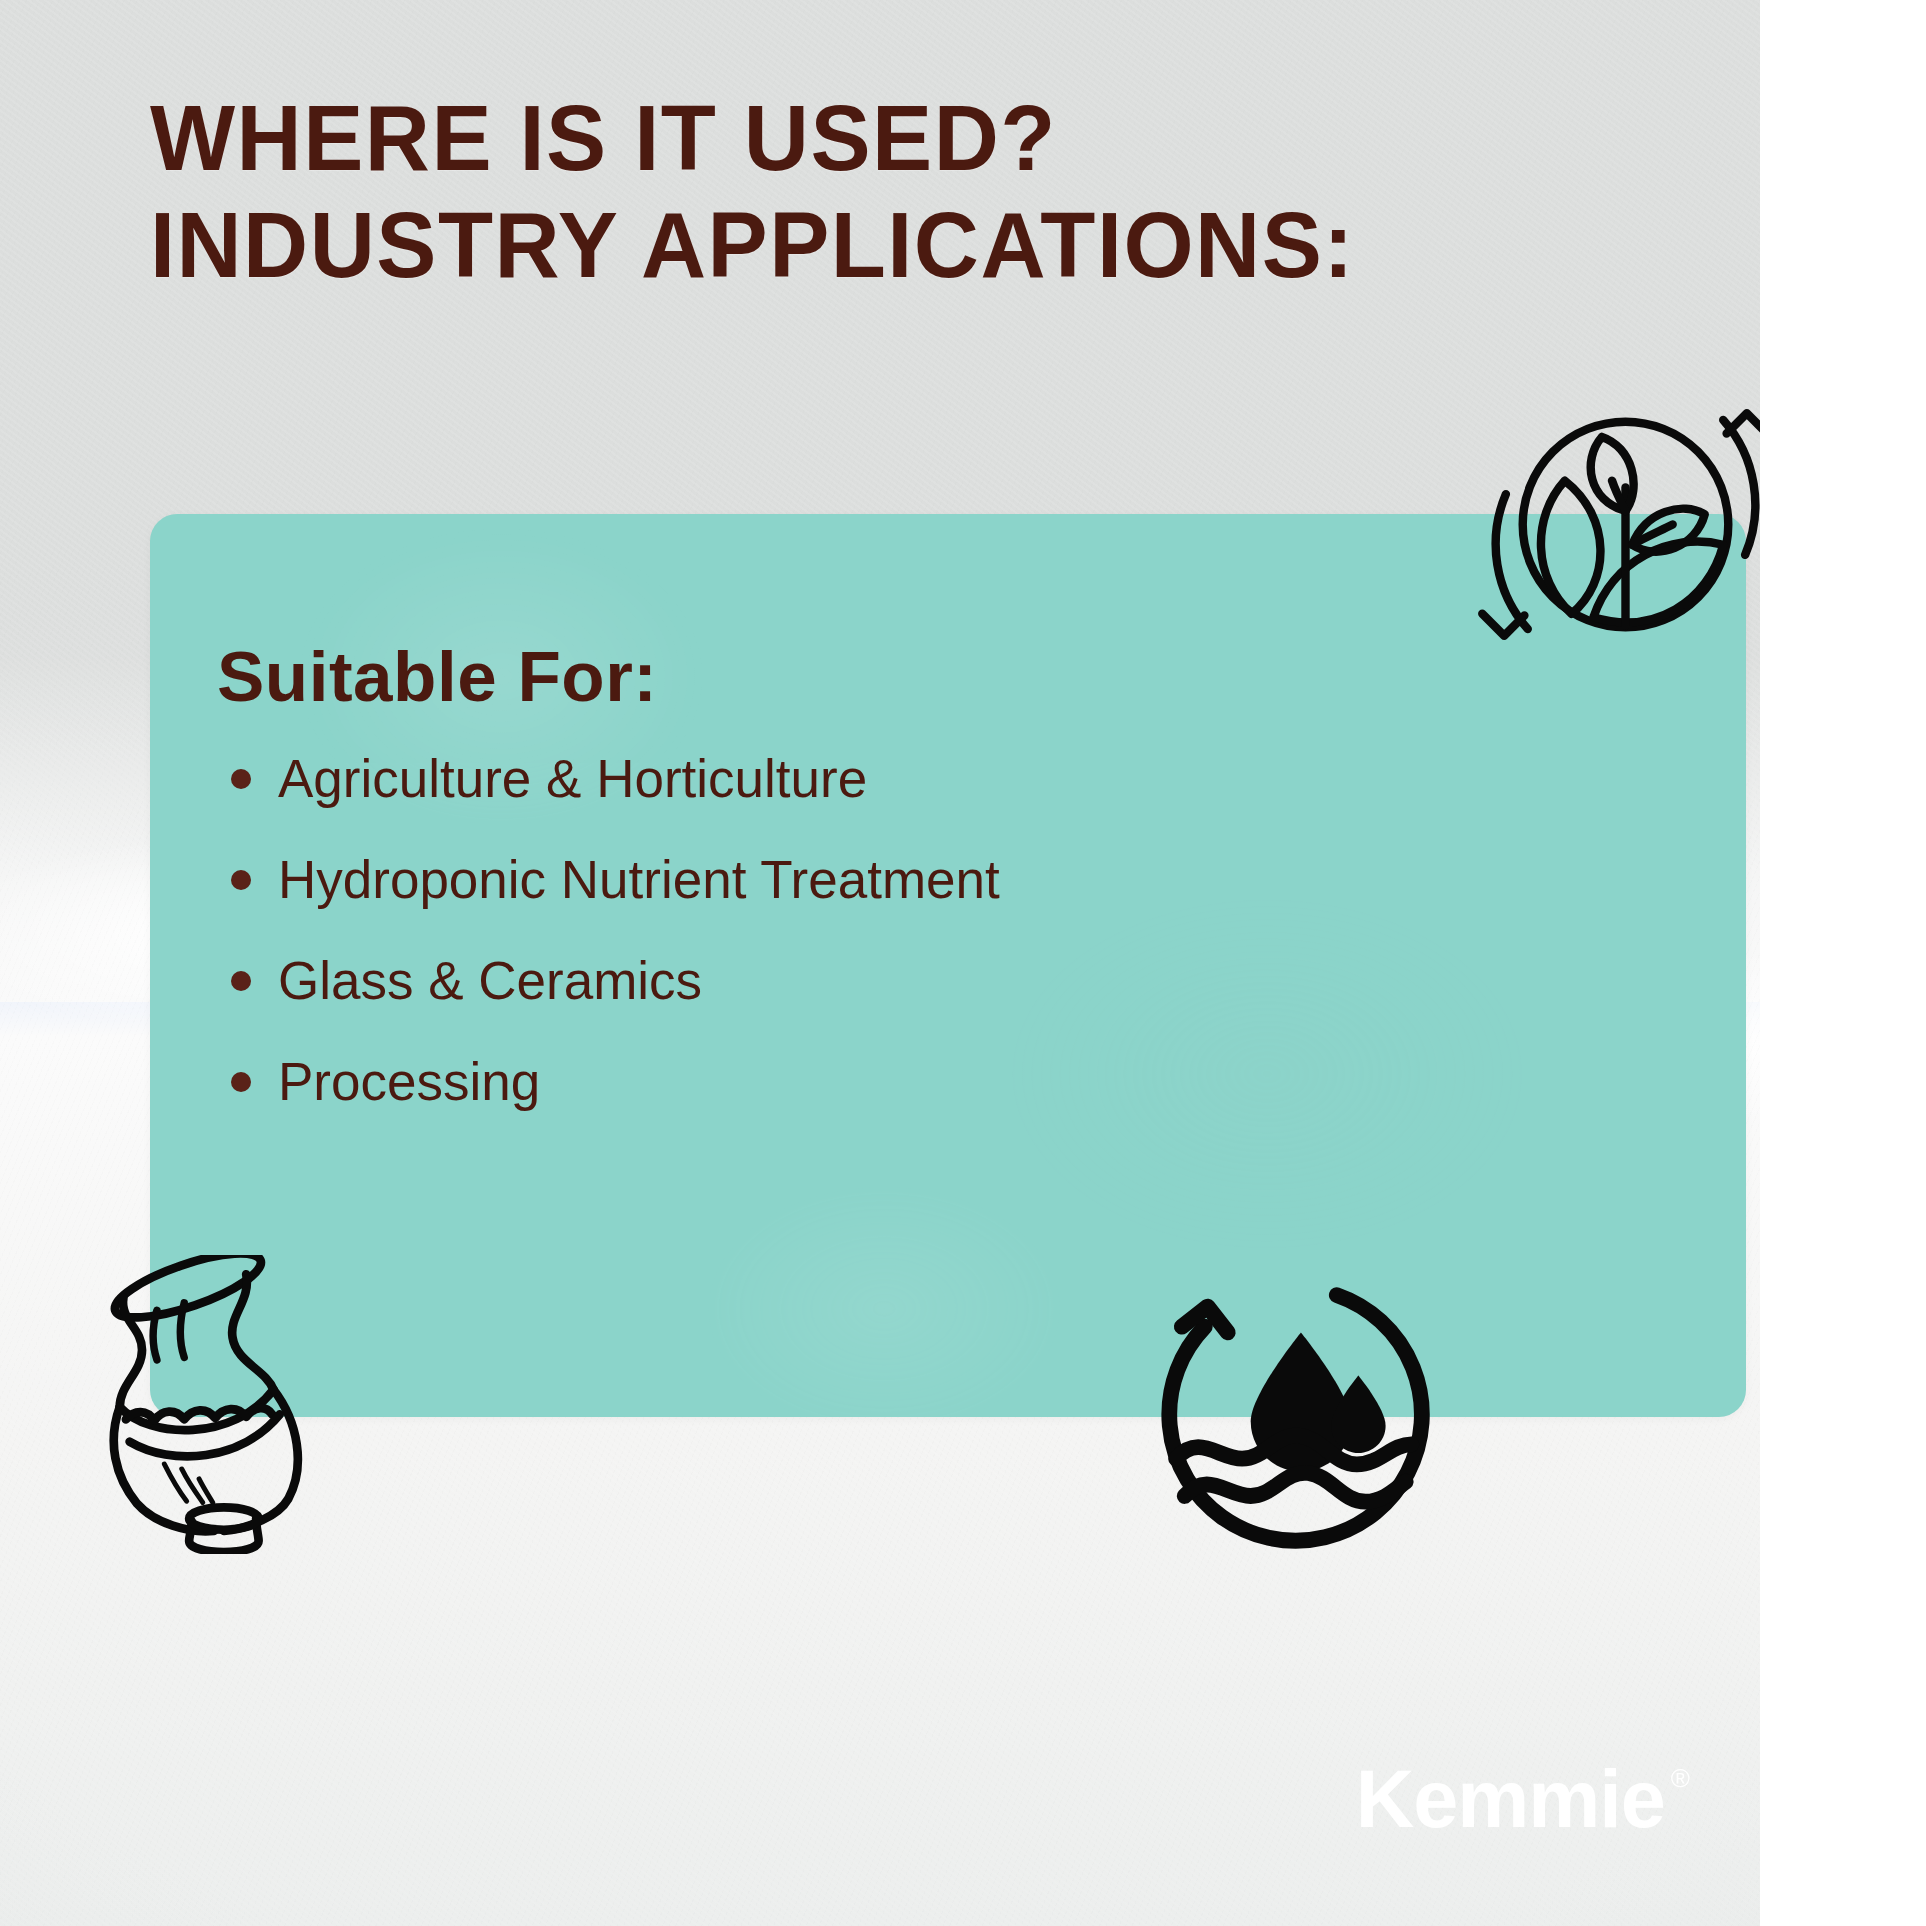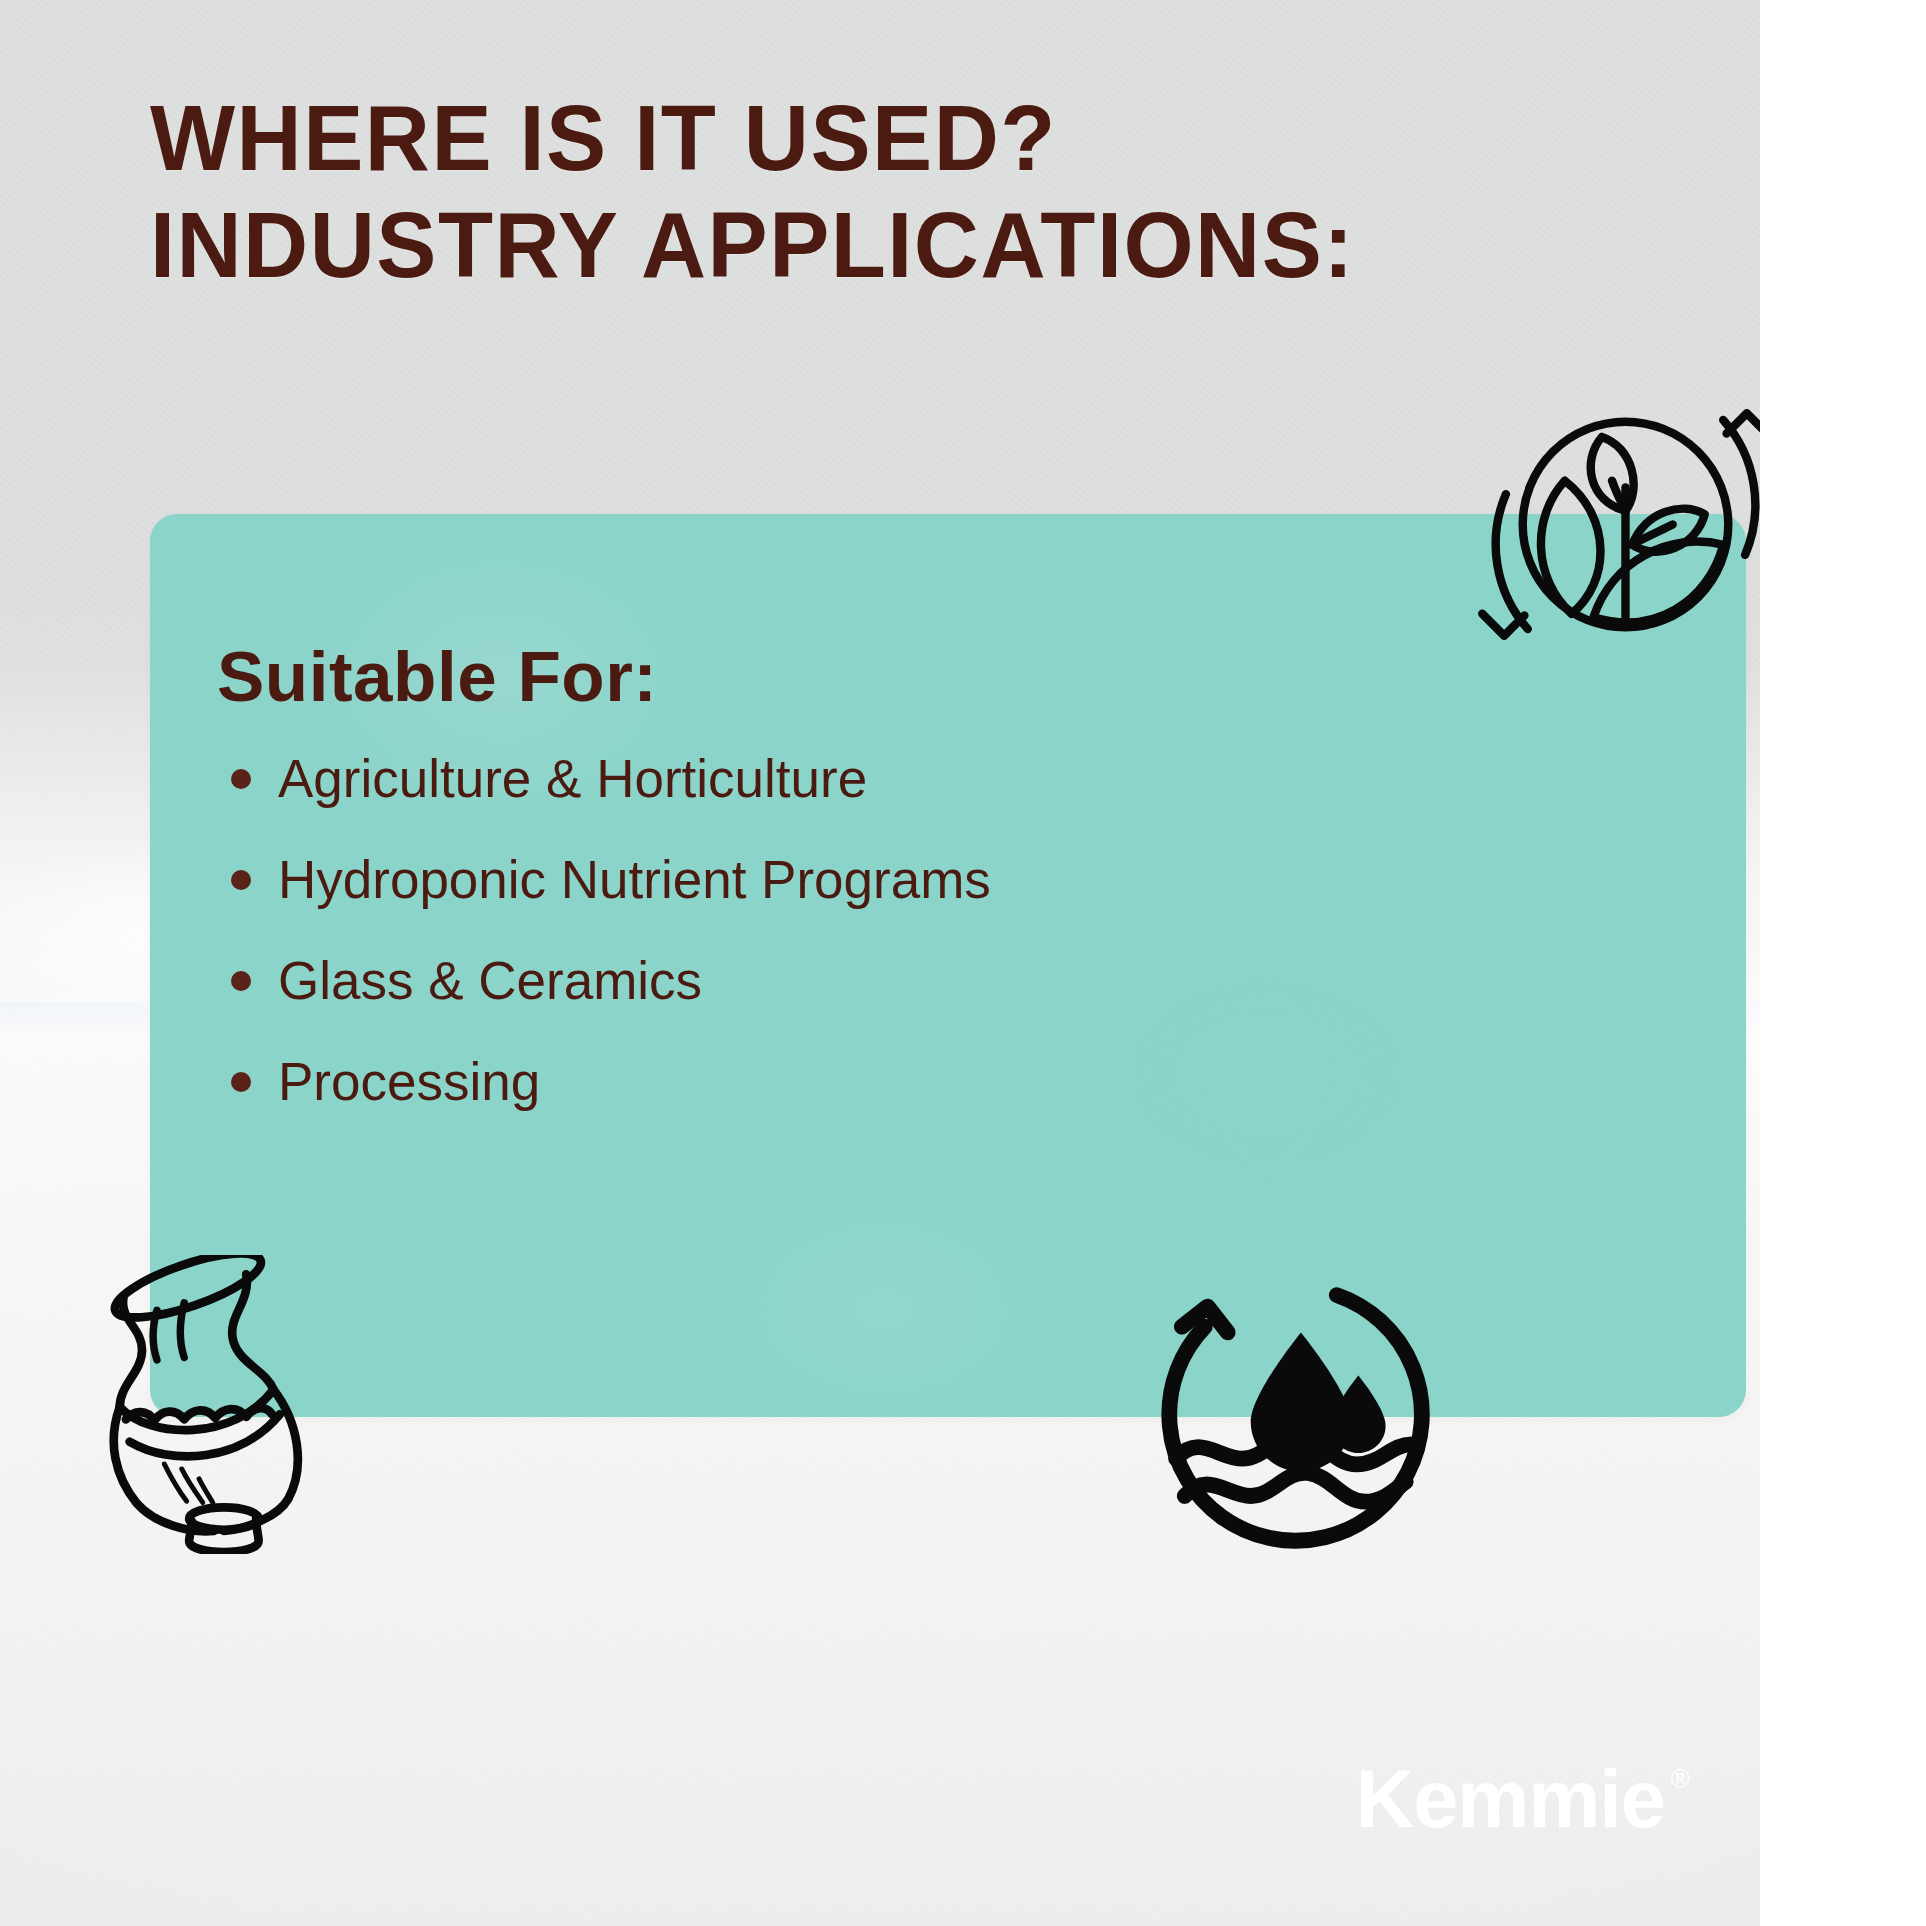--- a/index.html
+++ b/index.html
@@ -160,21 +160,21 @@
 
       <div class="sub-head">Suitable For:</div>
 
       <ul class="bullets">
         <li>
           <span class="dot"></span>
           <span>Agriculture &amp; Horticulture</span>
         </li>
         <li>
           <span class="dot"></span>
-          <span>Hydroponic Nutrient Programs</span>
+          <span>Hydroponic Nutrient Treatment</span>
         </li>
         <li>
           <span class="dot"></span>
           <span>Glass &amp; Ceramics</span>
         </li>
         <li>
           <span class="dot"></span>
           <span>Processing</span>
         </li>
       </ul>

